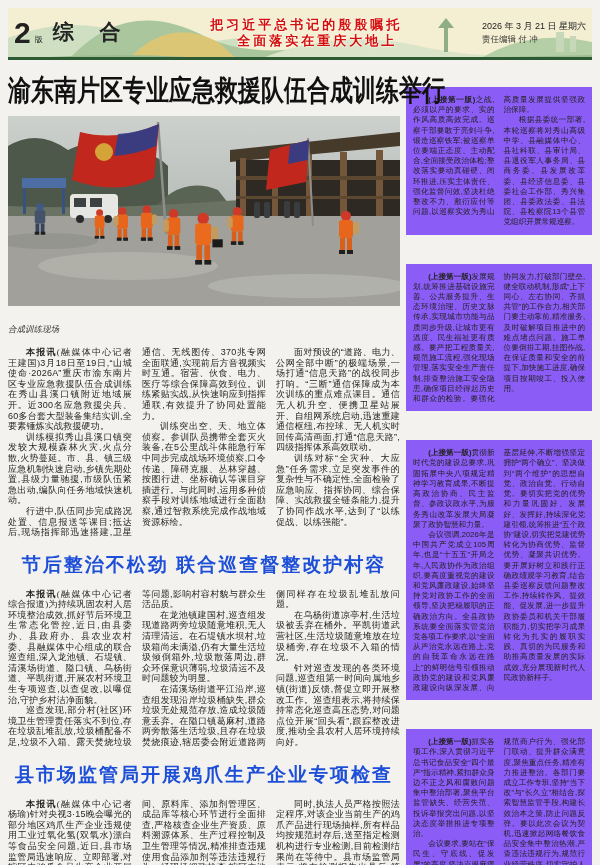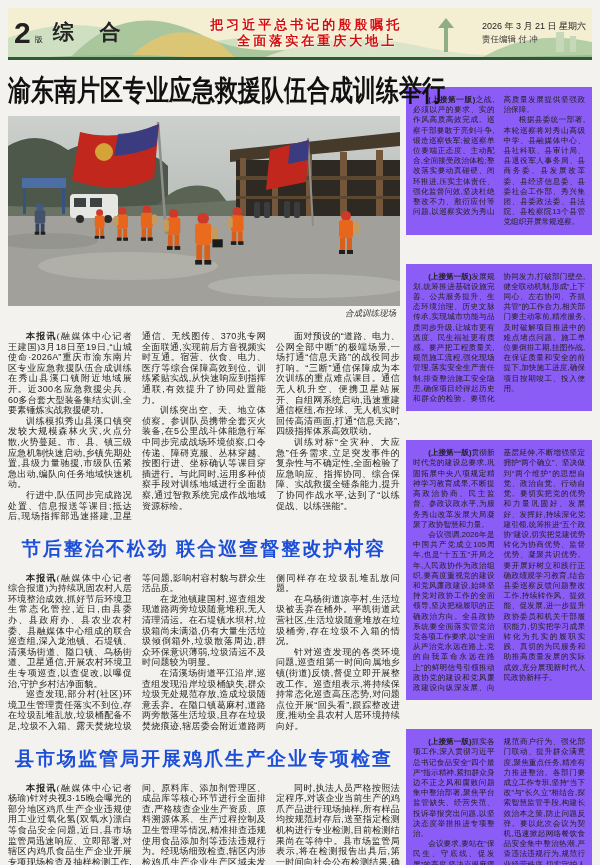--- a/index.html
+++ b/index.html
@@ -41,21 +41,21 @@
 
   
   .headline1{
     font-size:23px; font-weight:900; letter-spacing:0px;
     text-align:justify; text-align-last:justify;
     transform:scaleY(1.25); transform-origin:top;
     margin:8px 0 14px 0; color:#111; white-space:nowrap;
   }
   figure.photo{ width:392px; }
   .photo svg{ display:block; width:392px; height:190px; background:#c7cac7; }
-  .photo-caption{ text-align:right; font-size:8.5px; color:#333; padding:2px 4px 0 0;
+  .photo-caption{ font-size:8.5px; color:#333; padding:18px 4px 0 0;
     font-family:"Liberation Serif", serif; font-style:italic; }
 
   .body-cols{
     columns:3; column-gap:10px;
     font-size:9px; line-height:10.6px; text-align:justify;
     letter-spacing:0.2px; color:#1f1f1f;
     margin-top:11px;
   }
   .para{ text-indent:2em; margin:0; }
   .lead-tag{ font-weight:bold; }
@@ -275,21 +275,21 @@
         <p class="para">训练模拟秀山县溪口镇突发较大规模森林火灾,火点分散,火势蔓延。市、县、镇三级应急机制快速启动,乡镇先期处置,县级力量驰援,市级队伍紧急出动,编队向任务地域快速机动。</p>
         <p class="para">行进中,队伍同步完成路况处置、信息报送等课目;抵达后,现场指挥部迅速搭建,卫星通信、无线图传、370兆专网全面联通,实现前后方音视频实时互通。宿营、伙食、电力、医疗等综合保障高效到位。训练紧贴实战,从快速响应到指挥通联,有效提升了协同处置能力。</p>
         <p class="para">训练突出空、天、地立体侦察。参训队员携带全套灭火装备,在5公里战斗体能急行军中同步完成战场环境侦察,口令传递、障碍克服、丛林穿越、按图行进、坐标确认等课目穿插进行。与此同时,运用多种侦察手段对训练地域进行全面勘察,通过智救系统完成作战地域资源标绘。</p>
         <p class="para">面对预设的“道路、电力、公网全部中断”的极端场景,一场打通“信息天路”的战役同步打响。“三断”通信保障成为本次训练的重点难点课目。通信无人机升空、便携卫星站展开、自组网系统启动,迅速重建通信枢纽,布控球、无人机实时回传高清画面,打通“信息天路”,四级指挥体系高效联动。</p>
         <p class="para">训练对标“全灾种、大应急”任务需求,立足突发事件的复杂性与不确定性,全面检验了应急响应、指挥协同、综合保障、实战救援全链条能力,提升了协同作战水平,达到了“以练促战、以练强能”。</p>
       </div>
 
       <h2 class="headline2">节后整治不松劲 联合巡查督整改护村容</h2>
       <div class="body-cols">
         <p class="para">
-          <b class="lead-tag">本报讯</b><span class="byline">(融媒体中心记者 综合报道)</span><span>为持续巩固农村人居环境整治成效,抓好节后环境卫生常态化管控,近日,由县委办、县政府办、县农业农村委、县融媒体中心组成的联合巡查组,深入龙池镇、石堤镇、清溪场街道、隘口镇、乌杨街道、卫星通信,开展农村环境卫生专项巡查,以查促改,以曝促治,守护乡村洁净面貌。</span>
+          <b class="lead-tag">本报讯</b><span class="byline">(融媒体中心记者 综合报道)</span><span>为持续巩固农村人居环境整治成效,抓好节后环境卫生常态化管控,近日,由县委办、县政府办、县农业农村委、县融媒体中心组成的联合巡查组,深入龙池镇、石堤镇、清溪场街道、隘口镇、乌杨街道、平凯街道,开展农村环境卫生专项巡查,以查促改,以曝促治,守护乡村洁净面貌。</span>
         </p>
         <p class="para">巡查发现,部分村(社区)环境卫生管理责任落实不到位,存在垃圾乱堆乱放,垃圾桶配备不足,垃圾不入箱、露天焚烧垃圾等问题,影响村容村貌与群众生活品质。</p>
         <p class="para">在龙池镇建国村,巡查组发现道路两旁垃圾随意堆积,无人清理清运。在石堤镇水坝村,垃圾箱尚未满溢,仍有大量生活垃圾倾倒箱外,垃圾散落周边,群众环保意识薄弱,垃圾清运不及时问题较为明显。</p>
         <p class="para">在清溪场街道平江沿岸,巡查组发现沿岸垃圾桶缺失,群众垃圾无处规范存放,造成垃圾随意丢弃。在隘口镇葛麻村,道路两旁散落生活垃圾,且存在垃圾焚烧痕迹,辖居委会附近道路两侧同样存在垃圾乱堆乱放问题。</p>
         <p class="para">在乌杨街道凉亭村,生活垃圾被丢弃在桶外。平凯街道武营社区,生活垃圾随意堆放在垃圾桶旁,存在垃圾不入箱的情况。</p>
         <p class="para">针对巡查发现的各类环境问题,巡查组第一时间向属地乡镇(街道)反馈,督促立即开展整改工作。巡查组表示,将持续保持常态化巡查高压态势,对问题点位开展“回头看”,跟踪整改进度,推动全县农村人居环境持续向好。</p>
       </div>
 
       <h2 class="headline2">县市场监管局开展鸡爪生产企业专项检查</h2>
       <div class="body-cols">

